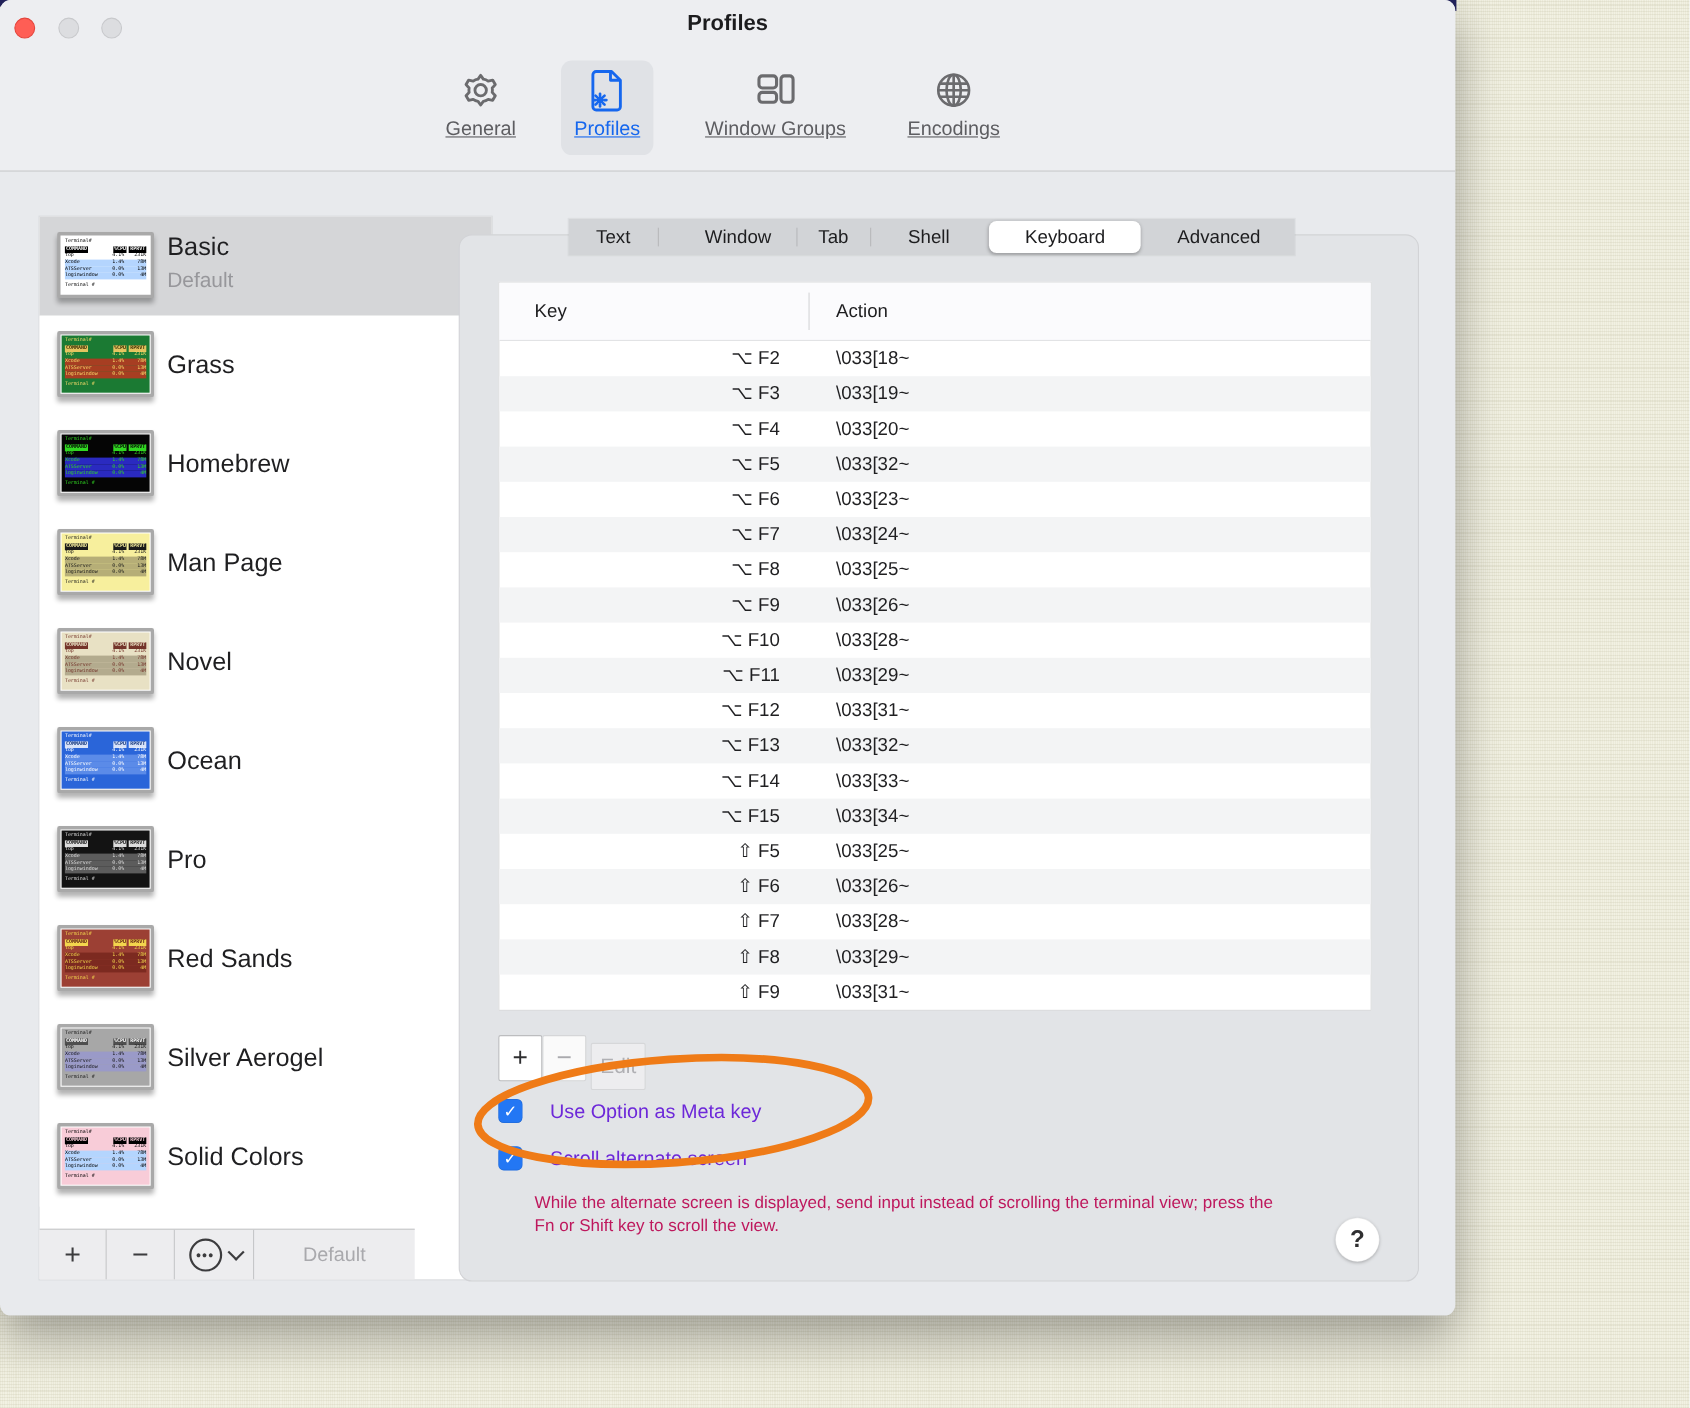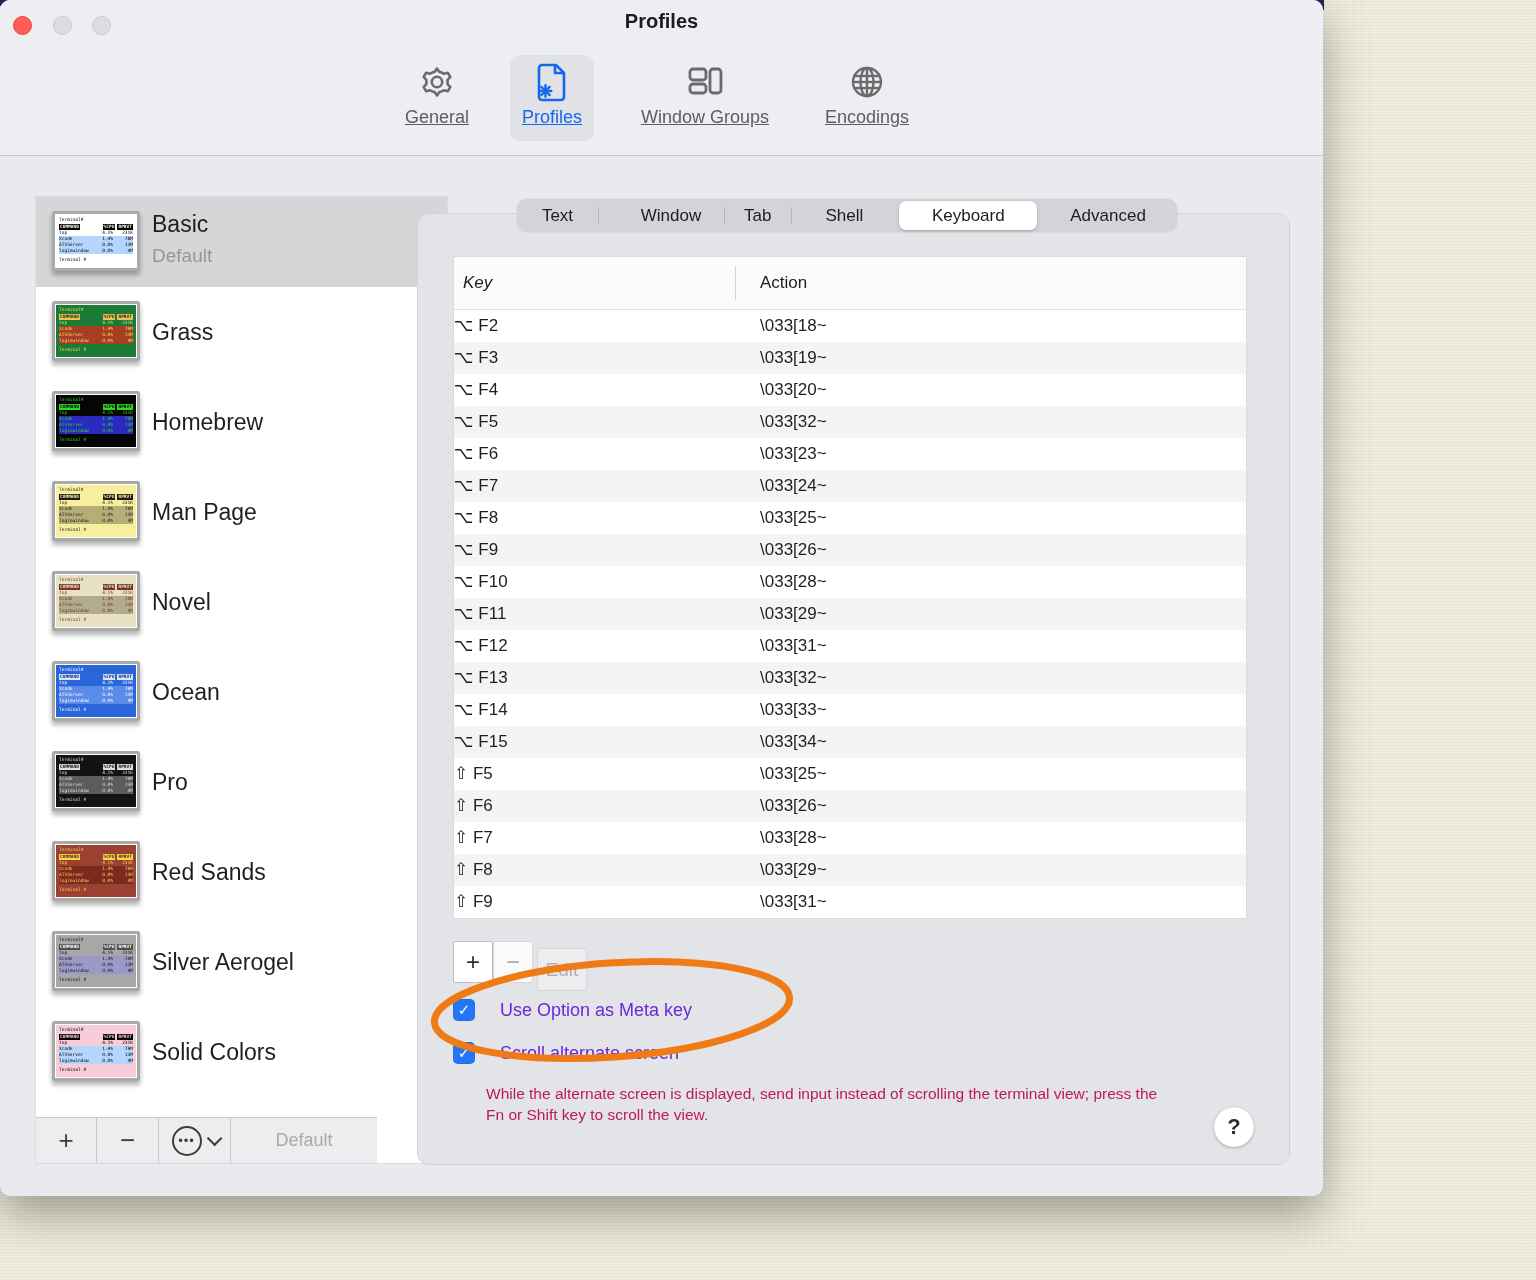--- a/index.html
+++ b/index.html
@@ -91,46 +91,46 @@
   .sf-default{flex:1;border-right:none;font-size:18px;color:#a9a9ad;justify-content:center;}
 
   
   .panel{
     position:absolute;left:417px;top:213px;width:873px;height:952px;
     background:#e2e4e7;border:1px solid #d2d3d6;border-radius:12px;box-sizing:border-box;
   }
   
   .segmented{
     position:absolute;left:99px;top:-15px;width:660px;height:33px;
-    background:#d2d4d7;border-radius:10px;display:flex;align-items:stretch;
+    background:#d2d4d7;border-radius:0;display:flex;align-items:stretch;
     box-shadow:0 0 0 1px rgba(0,0,0,.04);
   }
   .seg{
     position:relative;display:flex;align-items:center;justify-content:center;
     font-size:17px;color:#1d1d1f;border-radius:7px;
   }
   .seg + .seg::before{
     content:"";position:absolute;left:0;top:8px;bottom:8px;width:1px;background:#b7b8bb;
   }
   .seg.selected{background:#ffffff;margin:2px;box-shadow:0 1px 3px rgba(0,0,0,.25);font-weight:500;}
   .seg.selected::before{display:none;}
   .seg.selected + .seg::before{display:none;}
 
   
   .kb-table{
     position:absolute;left:35px;top:42px;width:794px;
     background:#fff;border:1px solid #d9dadc;box-sizing:border-box;
   }
   .kb-header{position:relative;height:52px;background:#fbfbfd;border-bottom:1px solid #e2e3e5;display:flex;align-items:center;font-size:17px;}
-  .kb-header .h-key{width:255px;padding-left:9px;box-sizing:border-box;font-style:italic;}
+  .kb-header .h-key{width:255px;padding-left:32px;box-sizing:border-box;}
   .kb-header .h-action{margin-left:51px;}
   .kb-header .h-div{position:absolute;left:281px;top:9px;bottom:9px;width:1px;background:#d4d5d7;}
   .kb-row{display:flex;height:32px;line-height:32px;font-size:17px;color:#1f1f21;}
   .kb-row:nth-child(even){background:#f3f4f5;}
-  .kb-row .cell-key{width:255px;text-align:left;}
+  .kb-row .cell-key{width:255px;text-align:right;}
   .kb-row .cell-action{margin-left:51px;}
 
   
   .ctl-btn{position:absolute;display:flex;align-items:center;justify-content:center;box-sizing:border-box;border-radius:2px;}
   .ctl-add{left:35px;top:727px;width:40px;height:42px;background:#fff;border:1px solid #bcbdbf;font-size:24px;font-weight:300;color:#2f2f31;}
   .ctl-remove{left:75px;top:727px;width:40px;height:42px;background:#fafafa;border:1px solid #d5d6d8;font-size:24px;font-weight:300;color:#aaaaae;}
   .ctl-edit{left:119px;top:734px;width:50px;height:43px;background:#ededef;border:1px solid #d6d7d9;font-size:19px;color:#b0b0b4;}
 
   
   .chk-row{position:absolute;left:35px;display:flex;align-items:center;}

